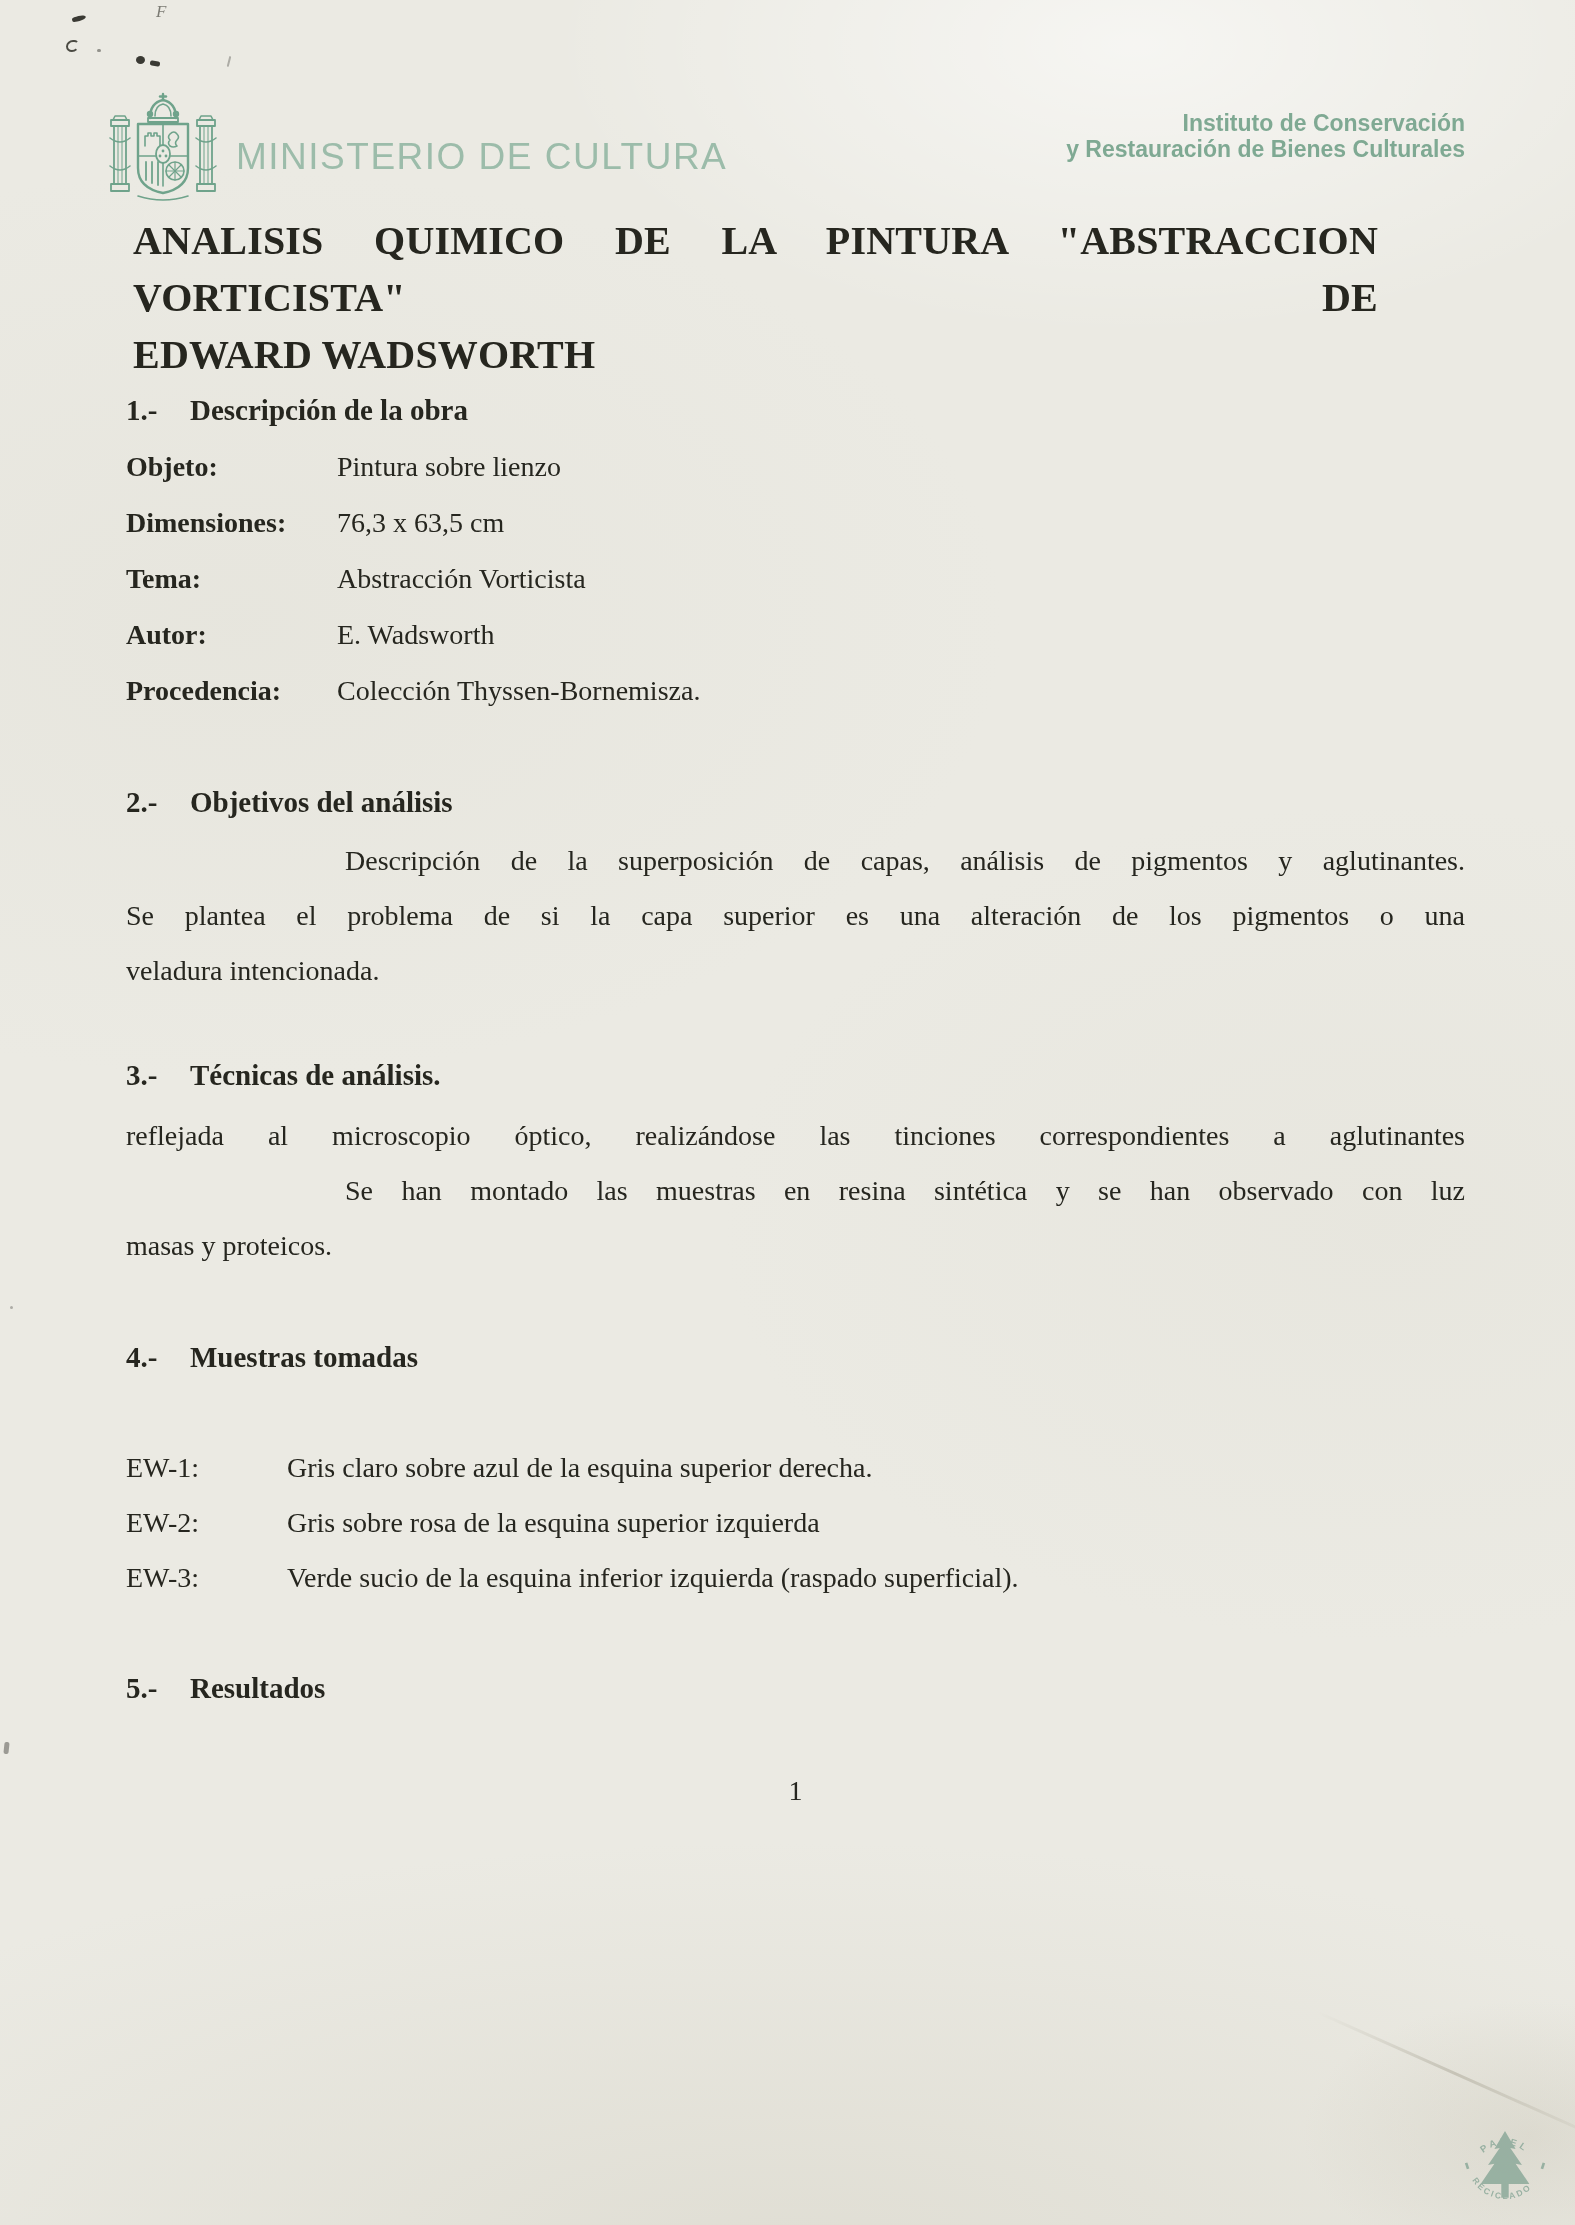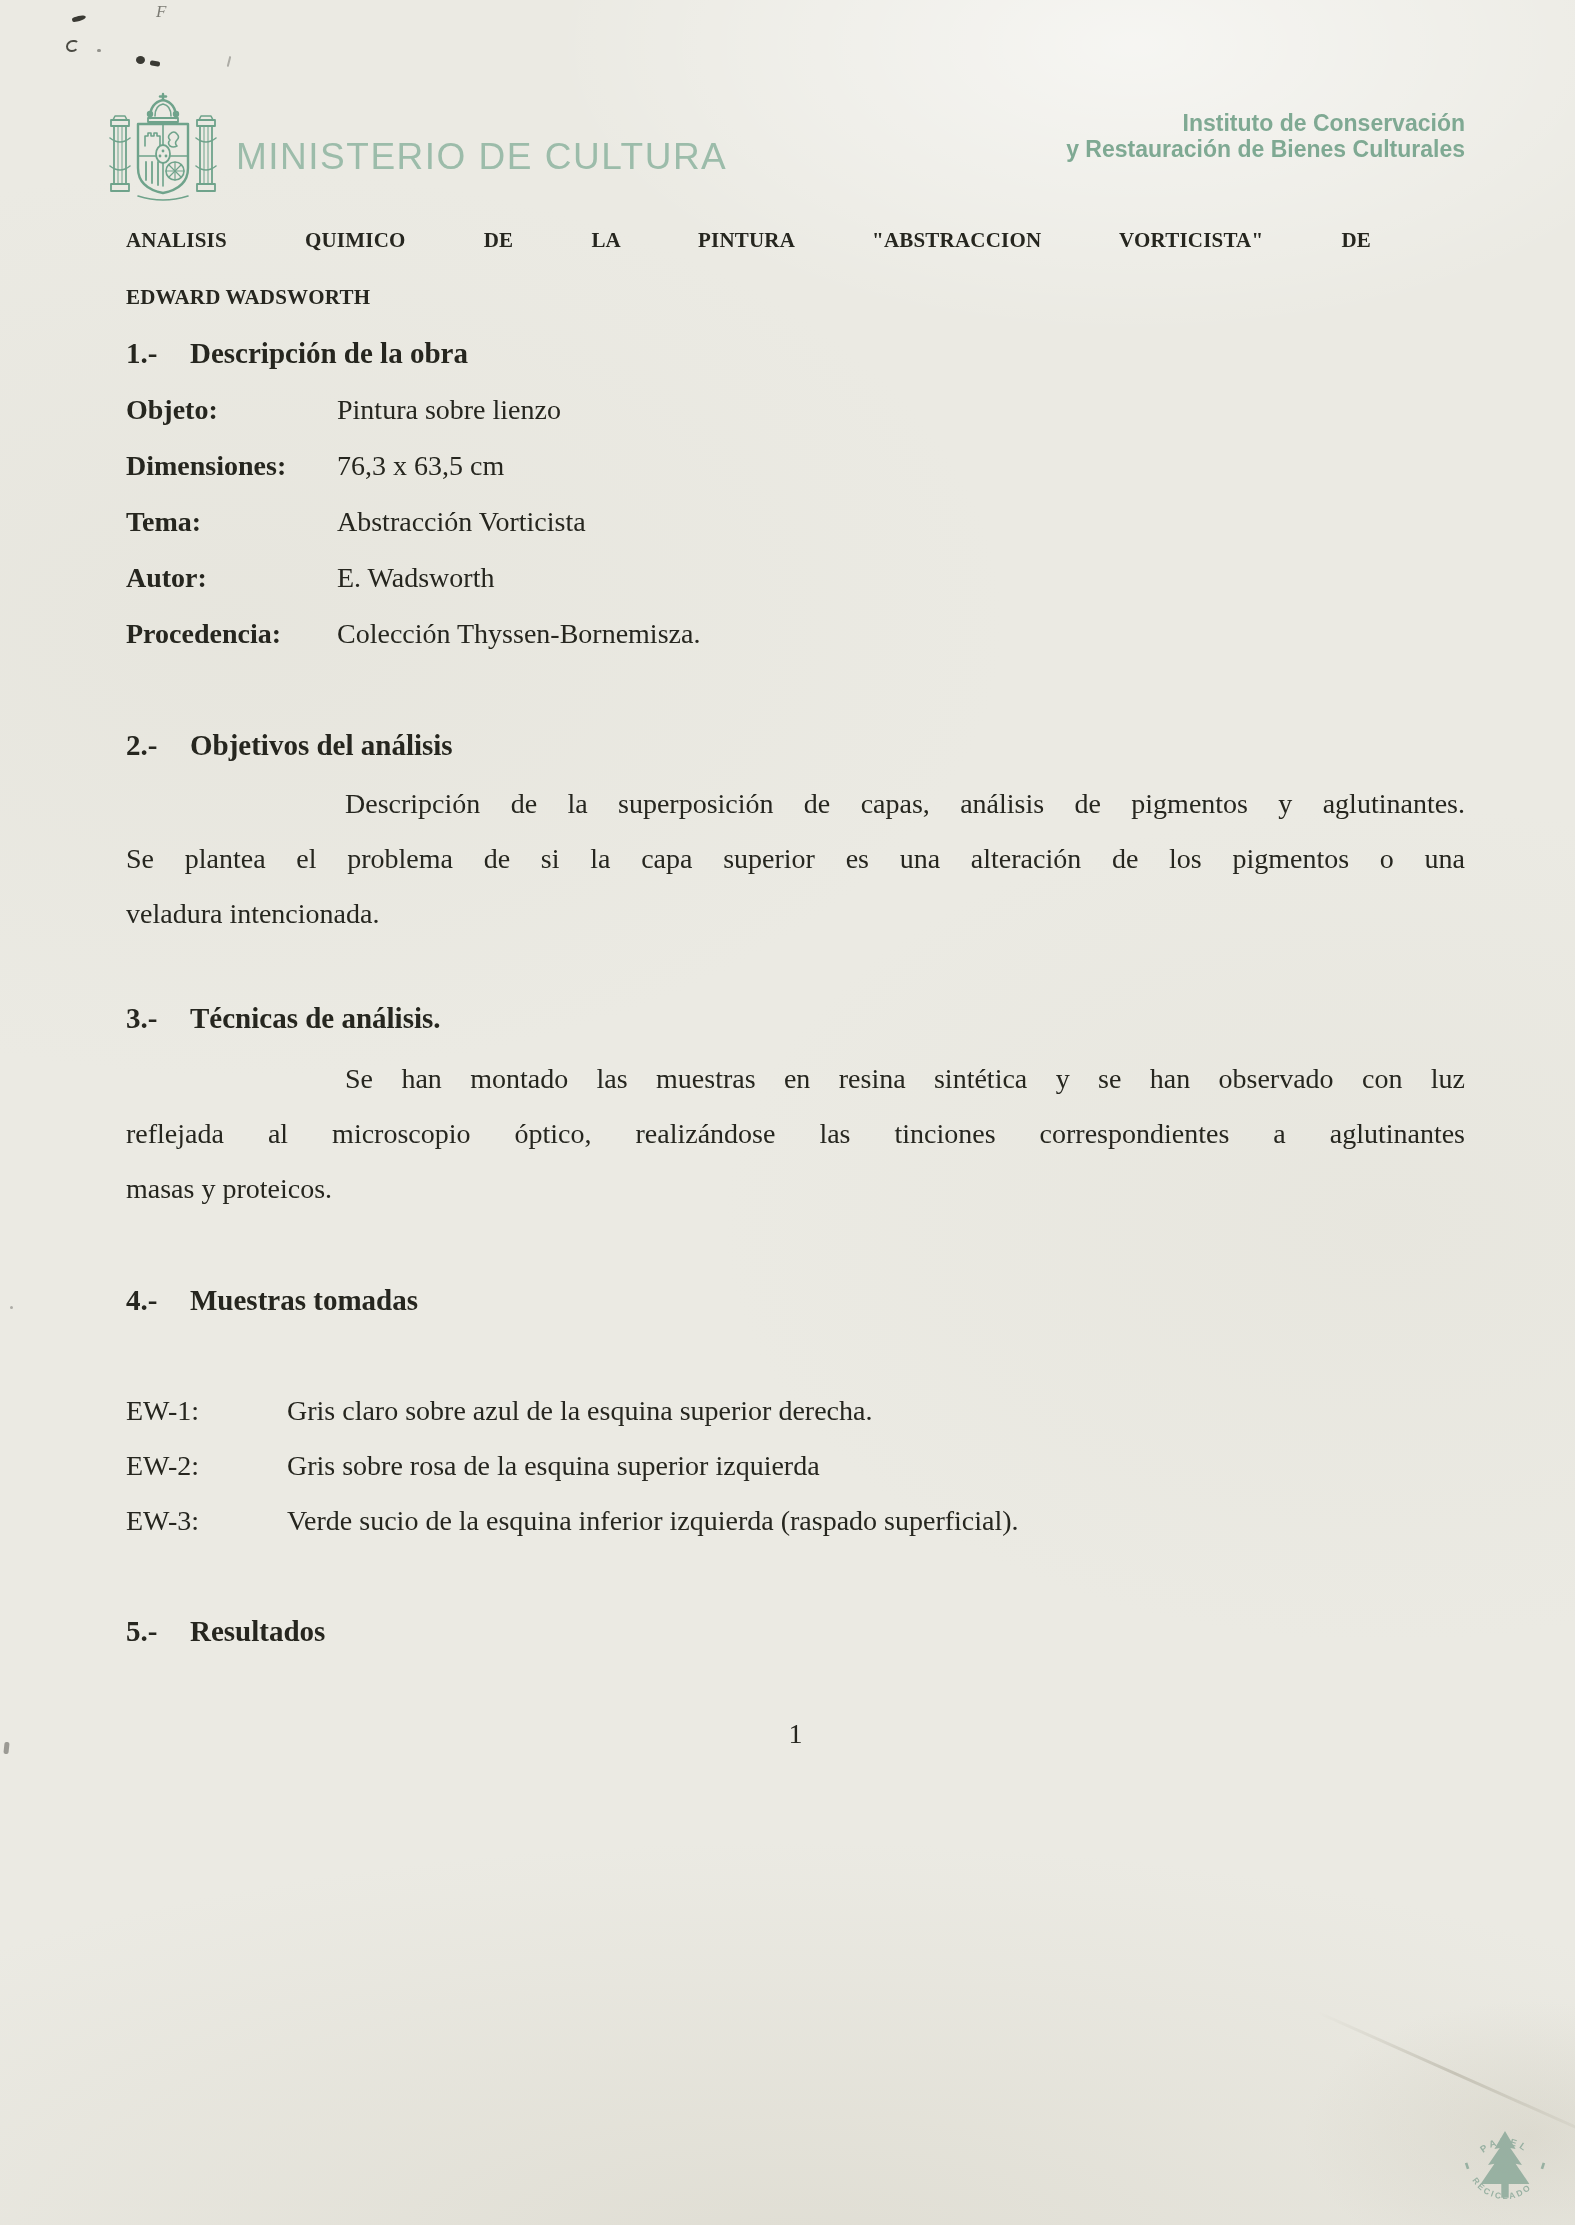--- a/index.html
+++ b/index.html
@@ -28,21 +28,21 @@
     font-family:"Liberation Sans", sans-serif;
     font-size:37px;letter-spacing:1.5px;color:#9cbcaa;font-weight:500;
   }
   .institute{
     position:absolute;right:0;top:22px;text-align:right;
     font-family:"Liberation Sans", sans-serif;font-weight:700;
     font-size:23px;line-height:26px;color:#7fa993;color:#7fa993;
   }
 
   
-  .title{margin-top:2px;font-weight:700;font-size:21px;line-height:57px;letter-spacing:.2px;}
+  .title{margin-top:2px;font-weight:700;font-size:40px;line-height:57px;letter-spacing:.2px;margin-left:7px;}
   .title .t1{width:1245px;text-align:justify;text-align-last:justify;}
 
   
   .shead{display:flex;font-weight:700;font-size:29px;line-height:42px;}
   .snum{width:64px;flex:0 0 64px;}
   .ln{font-size:28px;line-height:55px;}
   .ind{padding-left:219px;font-family:Liberation Serif, serif;}
   .jl{text-align:justify;text-align-last:justify;}
 
   .sec1{margin-top:6px;}
@@ -202,22 +202,22 @@
         <div class="ln">veladura intencionada.</div>
       </div>
     </div>
 
     <div class="sec3">
       <div class="shead">
         <span class="snum">3.-</span>
         <span class="stitle">Técnicas de análisis.</span>
       </div>
       <div class="para1">
+        <div class="ln jl">reflejada al microscopio óptico, realizándose las tinciones correspondientes a aglutinantes</div>
         <div class="ln ind jl">Se han montado las muestras en resina sintética y se han observado con luz</div>
-        <div class="ln jl">reflejada al microscopio óptico, realizándose las tinciones correspondientes a aglutinantes</div>
         <div class="ln">masas y proteicos.</div>
       </div>
     </div>
 
     <div class="sec4">
       <div class="shead">
         <span class="snum">4.-</span>
         <span class="stitle">Muestras tomadas</span>
       </div>
       <div class="samples">

